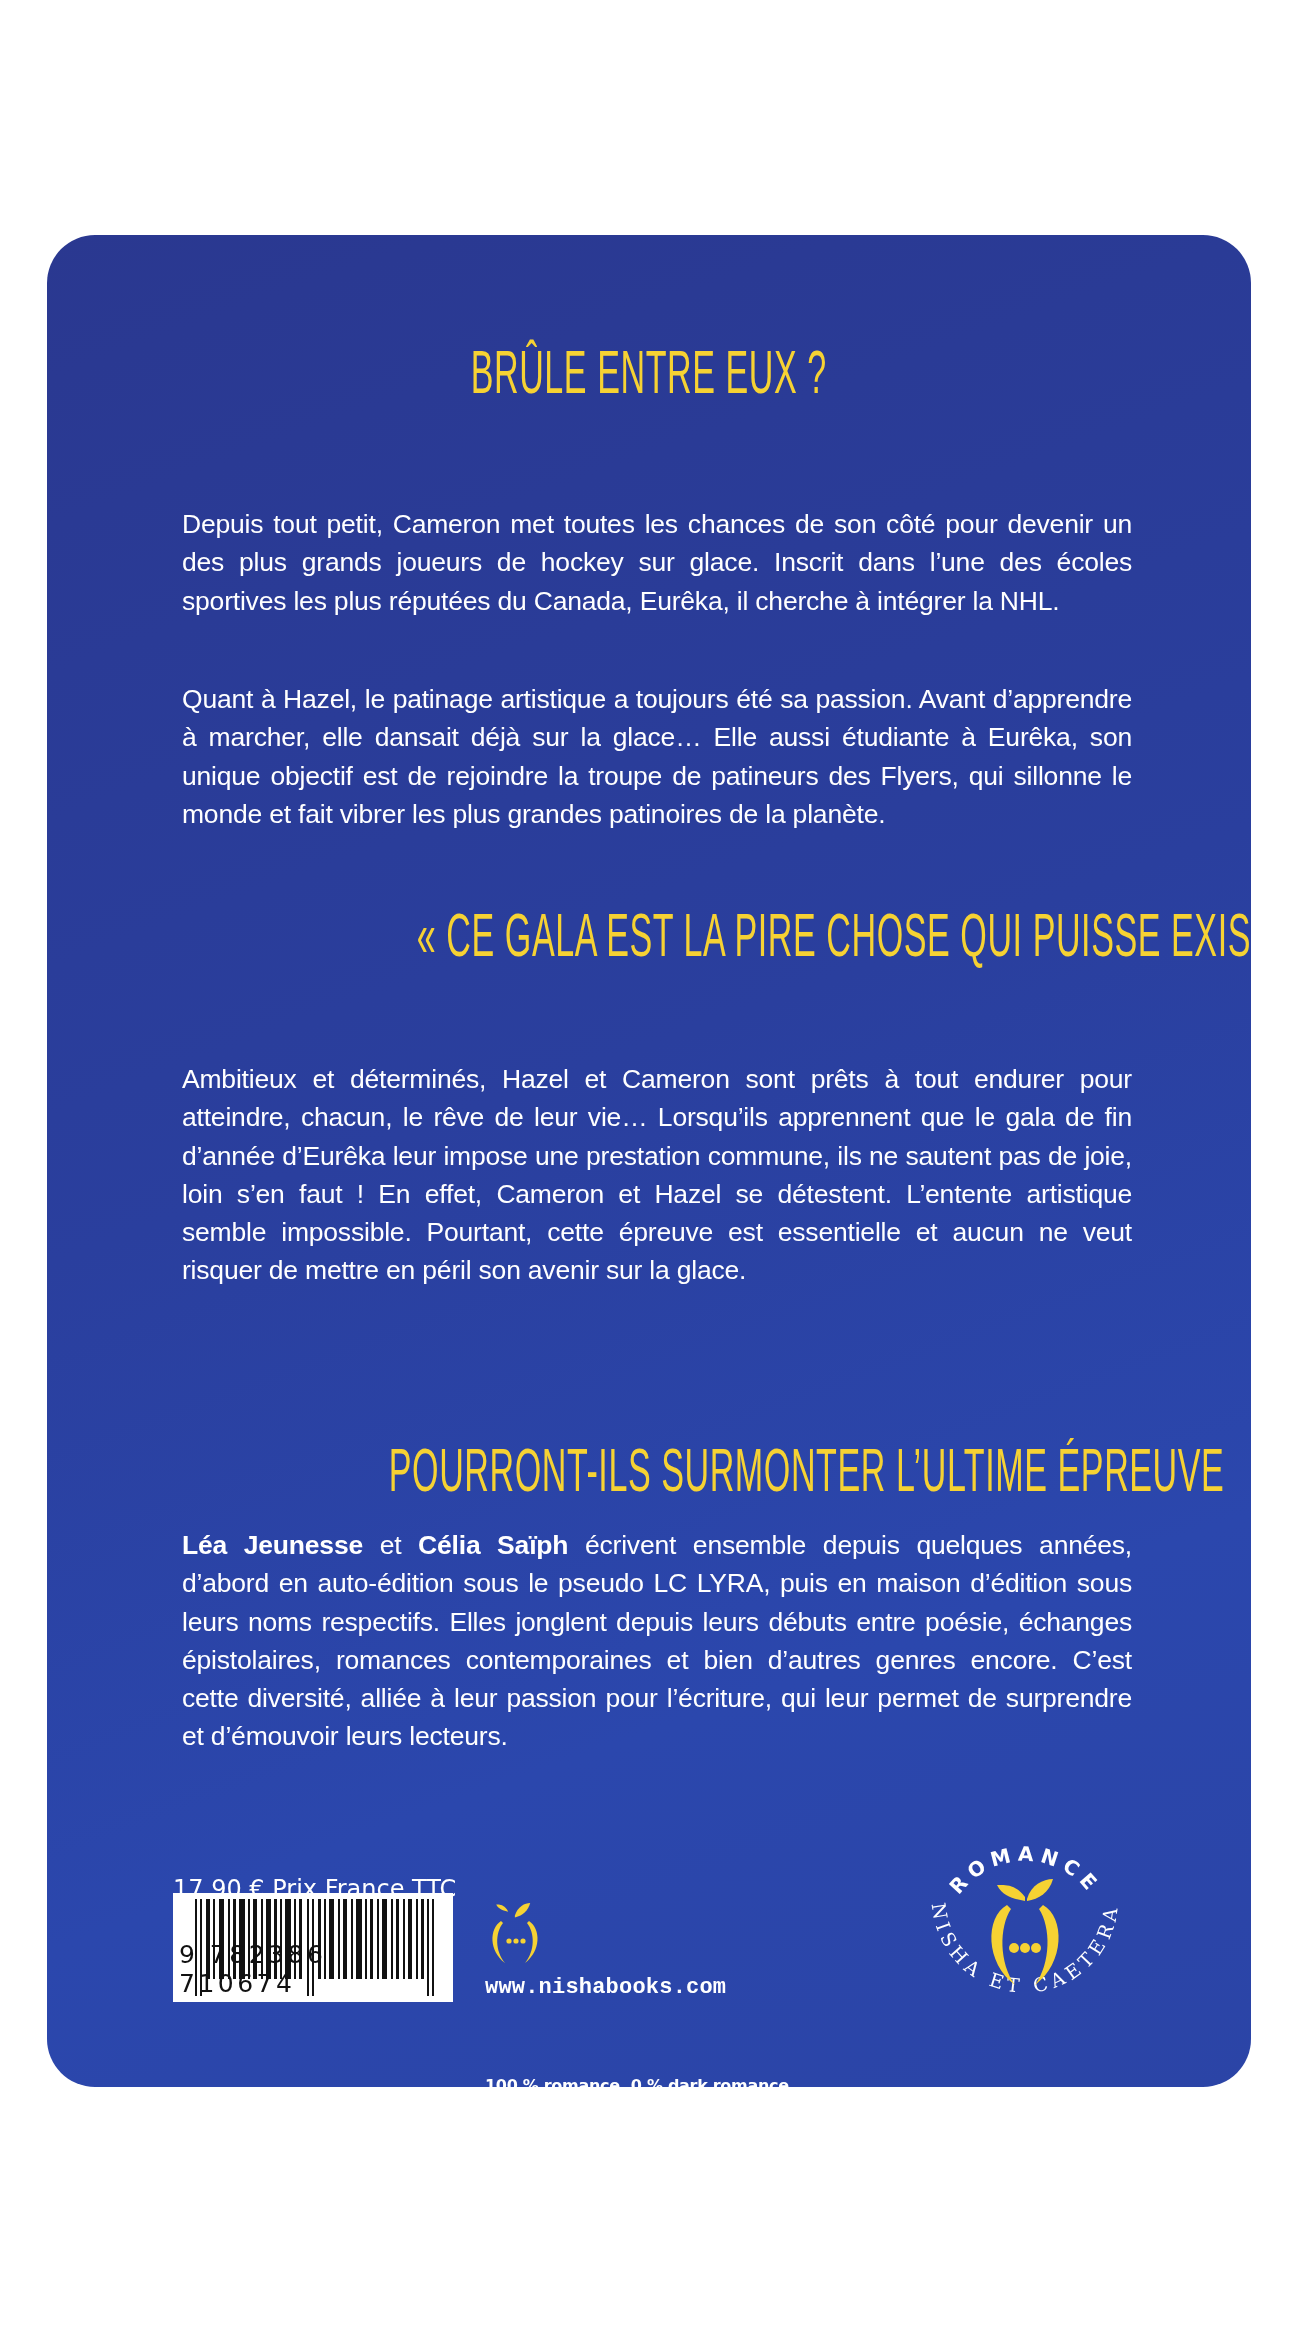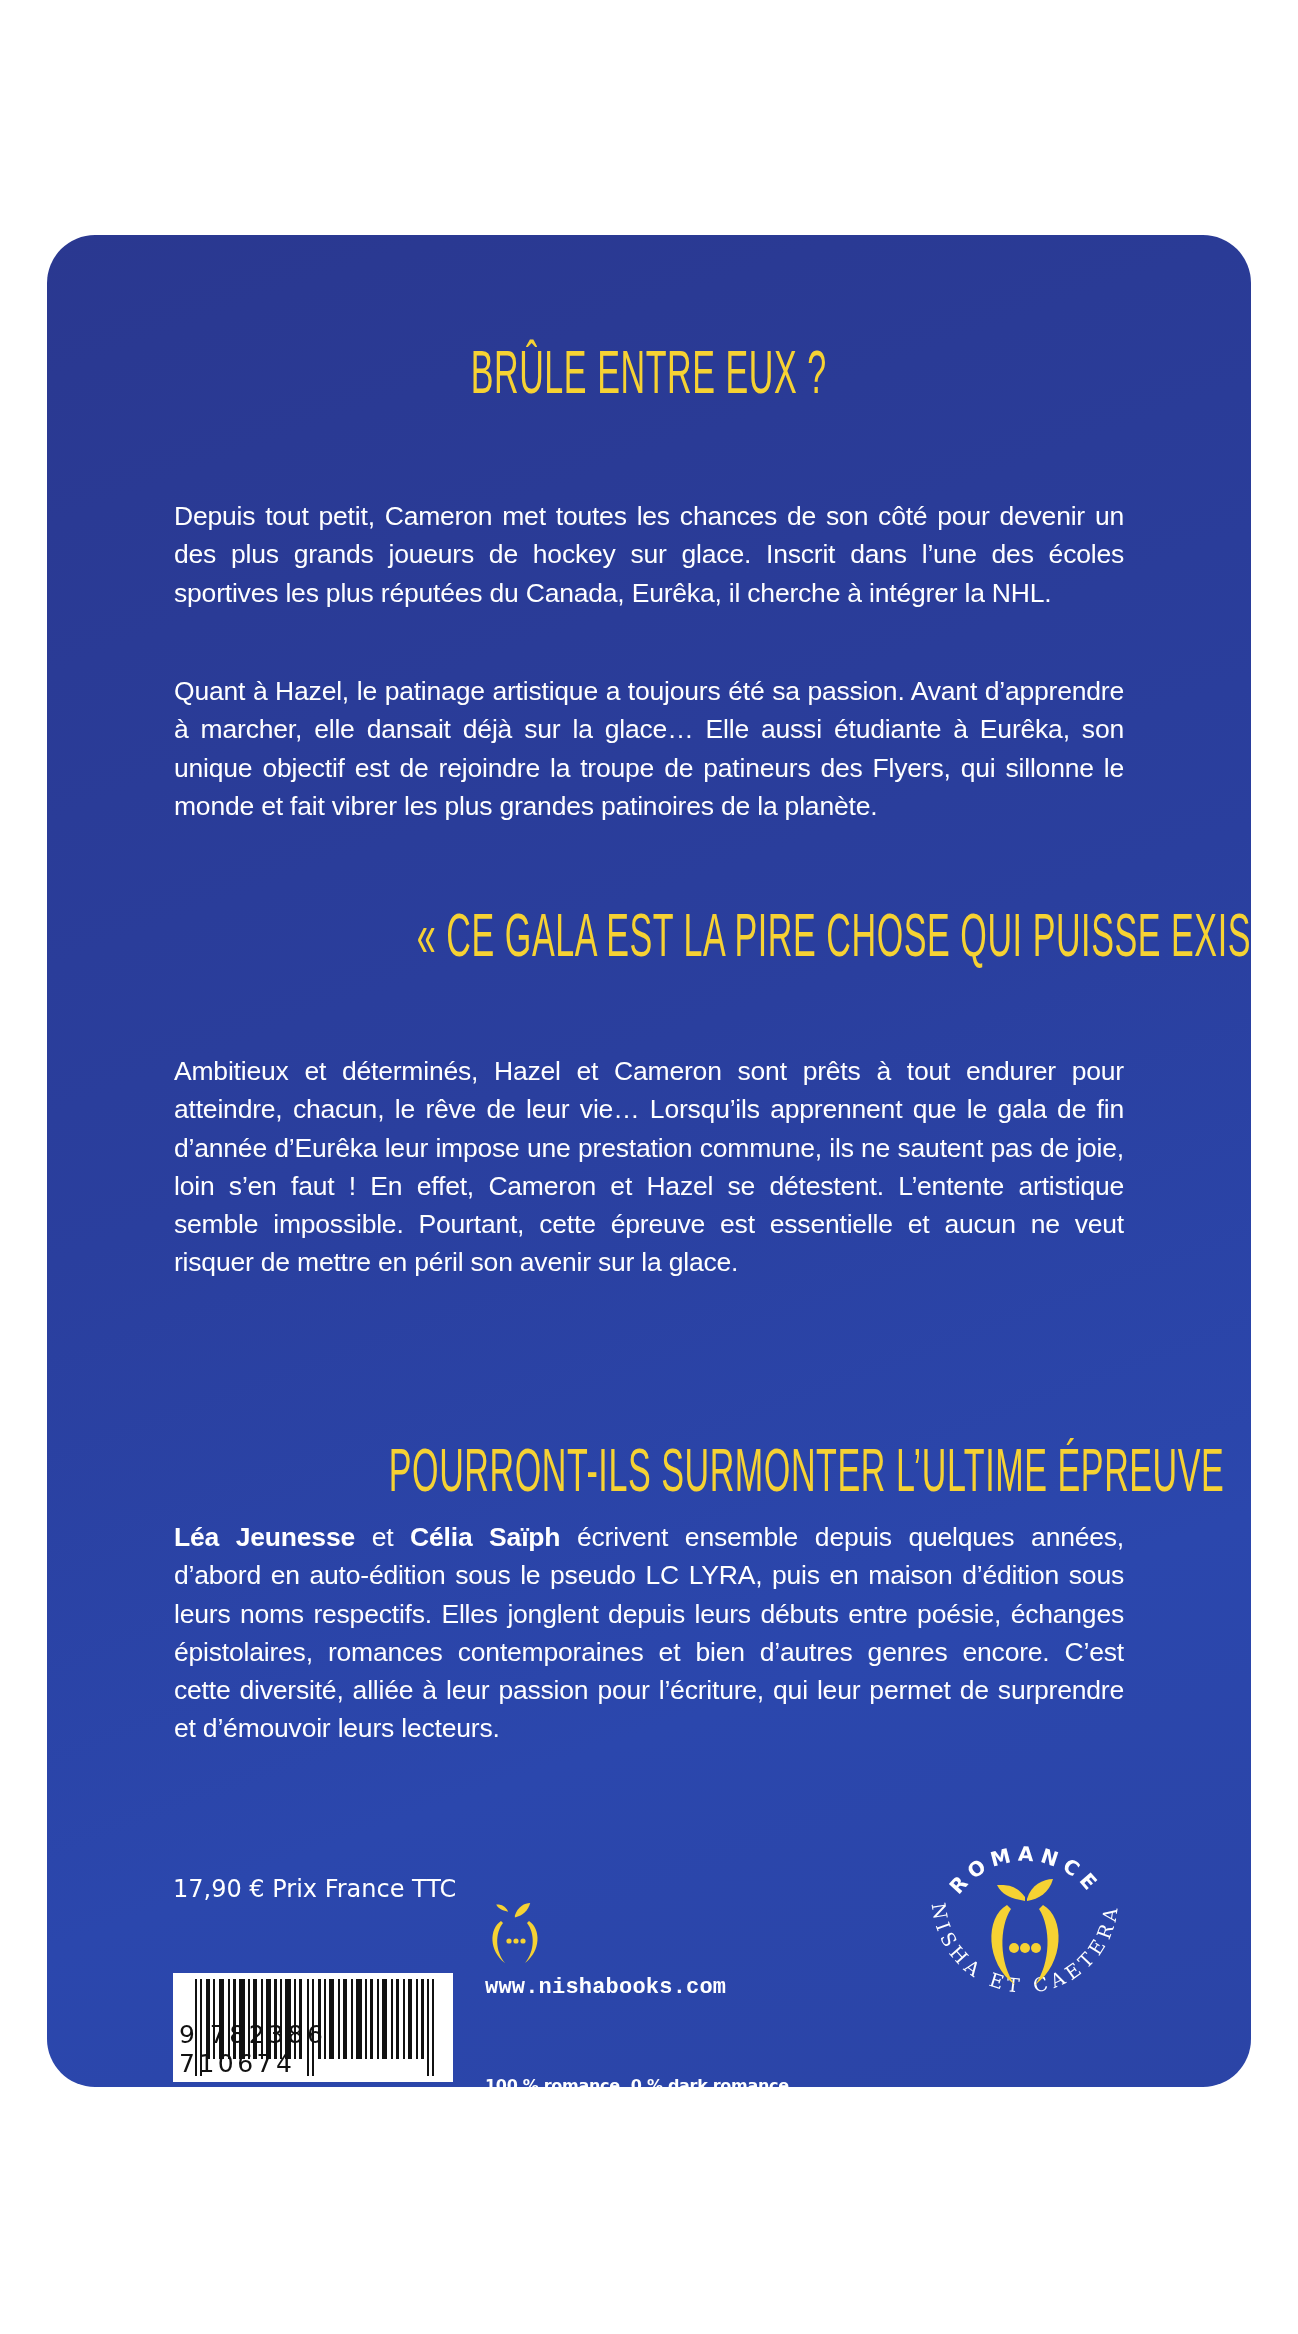--- a/index.html
+++ b/index.html
@@ -3,24 +3,24 @@
 <meta charset="utf-8">
 <style>
   html,body{margin:0;padding:0;}
   body{width:1298px;height:2334px;background:#fff;position:relative;overflow:hidden;font-family:"Liberation Sans",sans-serif;}
   .card{position:absolute;left:47px;top:235px;width:1204px;height:1852px;border-radius:48px;
         background:linear-gradient(160deg,#2a3890 0%,#2a3f9e 45%,#2b47ad 75%,#2b44a6 100%);overflow:hidden;}
   .heading{position:absolute;left:0;width:1204px;text-align:center;color:#f6d233;}
   .heading .ln{display:block;height:74px;line-height:74px;}
   .heading .ln span{display:inline-block;font-family:"Liberation Sans",sans-serif;font-size:62px;letter-spacing:1px;transform:scaleX(0.55);transform-origin:center;white-space:nowrap;}
   .para{position:absolute;left:127px;width:950px;color:#fff;font-family:"Liberation Sans",sans-serif;
-        font-size:26.5px;line-height:38.3px;text-align:justify;letter-spacing:-0.2px;margin:0;}
+        font-size:26.5px;line-height:38.3px;text-align:justify;letter-spacing:-0.2px;margin:8px;}
   .para b{font-weight:bold;}
   .price{position:absolute;left:126px;top:1640px;color:#fff;font-size:24px;font-family:"DejaVu Sans",sans-serif;}
-  .barcode{position:absolute;left:126px;top:1738px;width:280px;height:109px;background:#fff;}
+  .barcode{position:absolute;left:126px;top:1658px;width:280px;height:109px;background:#fff;}
   .barcode svg{position:absolute;left:0;top:0;}
   .barcode .digits{position:absolute;left:6px;bottom:4px;width:268px;font-family:"DejaVu Sans",sans-serif;font-size:25px;color:#111;letter-spacing:3.5px;}
   .logo-small{position:absolute;left:438px;top:1668px;}
   .tagline{position:absolute;left:438px;top:1841px;color:#fff;font-size:16px;font-weight:bold;font-family:"DejaVu Sans",sans-serif;letter-spacing:-0.3px;}
   .url{position:absolute;left:438px;top:1696px;color:#fff;font-size:22px;font-weight:bold;font-family:Liberation Mono, monospace;letter-spacing:0.2px;margin-top:44px;}
   .badge{position:absolute;left:868px;top:1588px;width:220px;height:220px;}
 </style>
 </head>
 <body>
 

